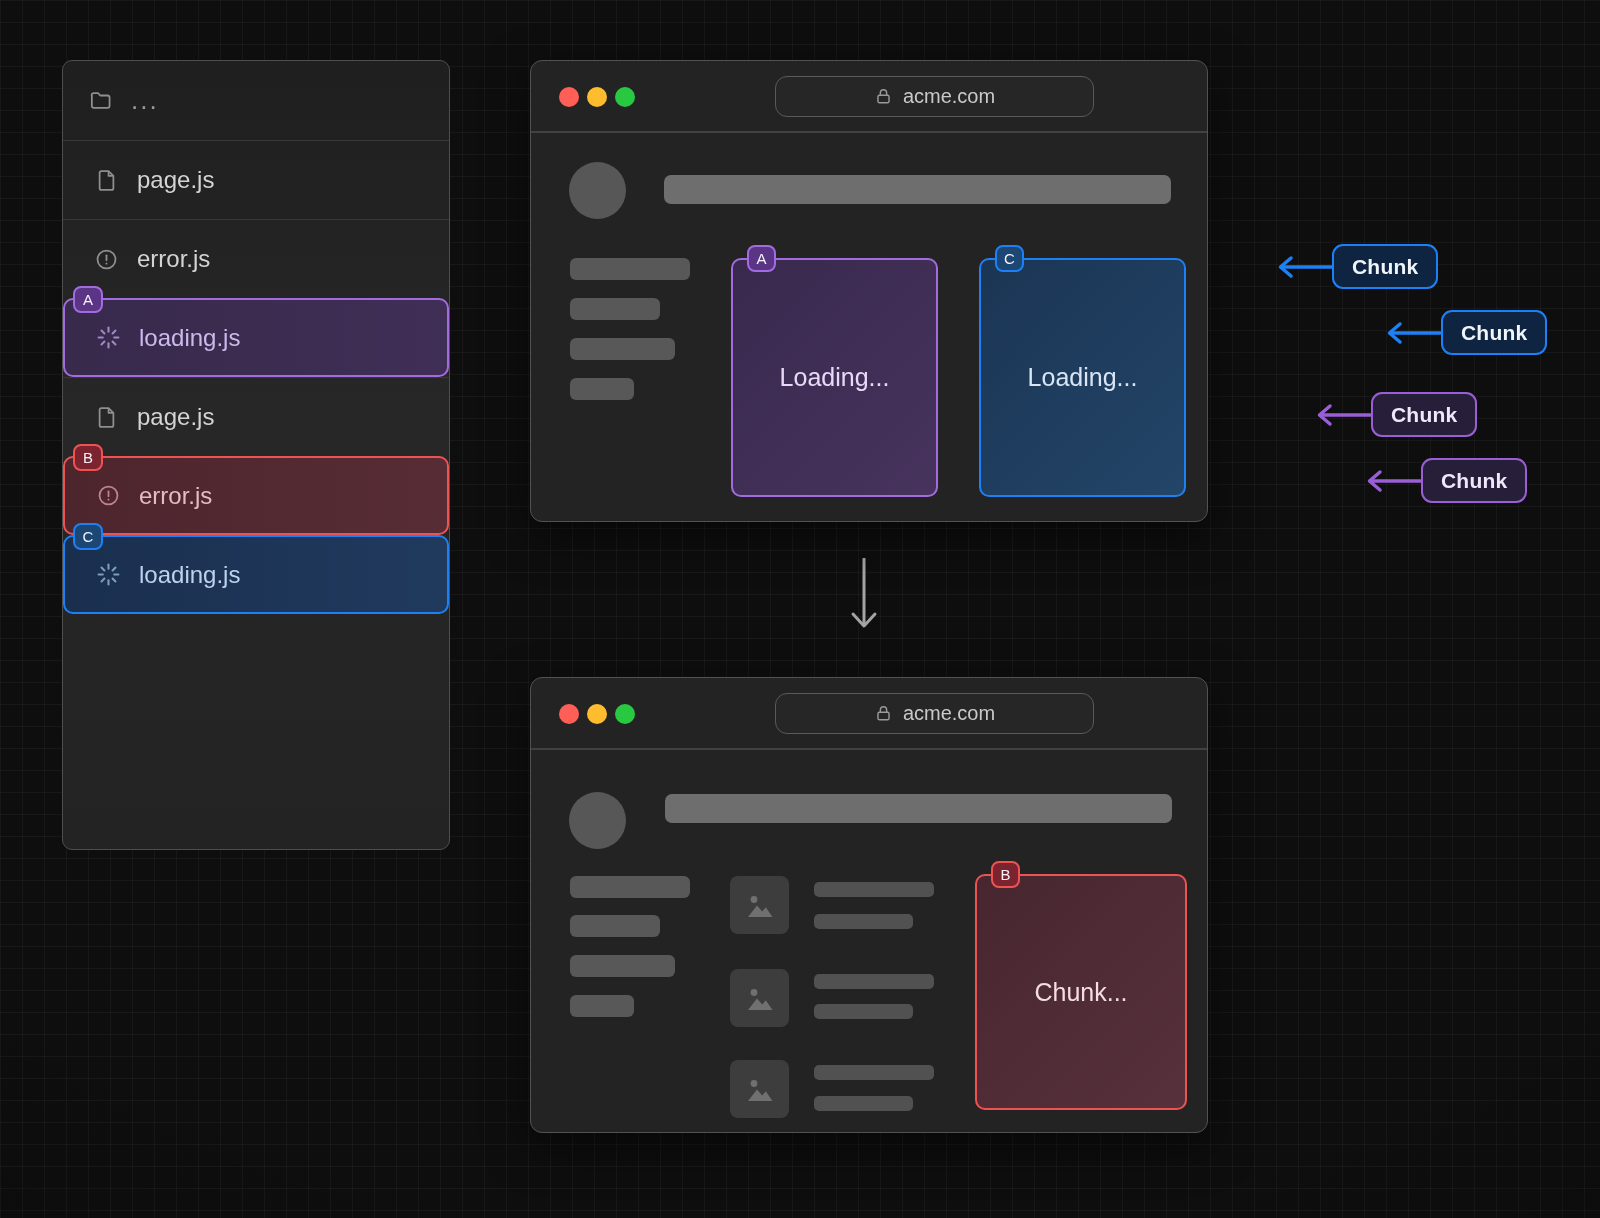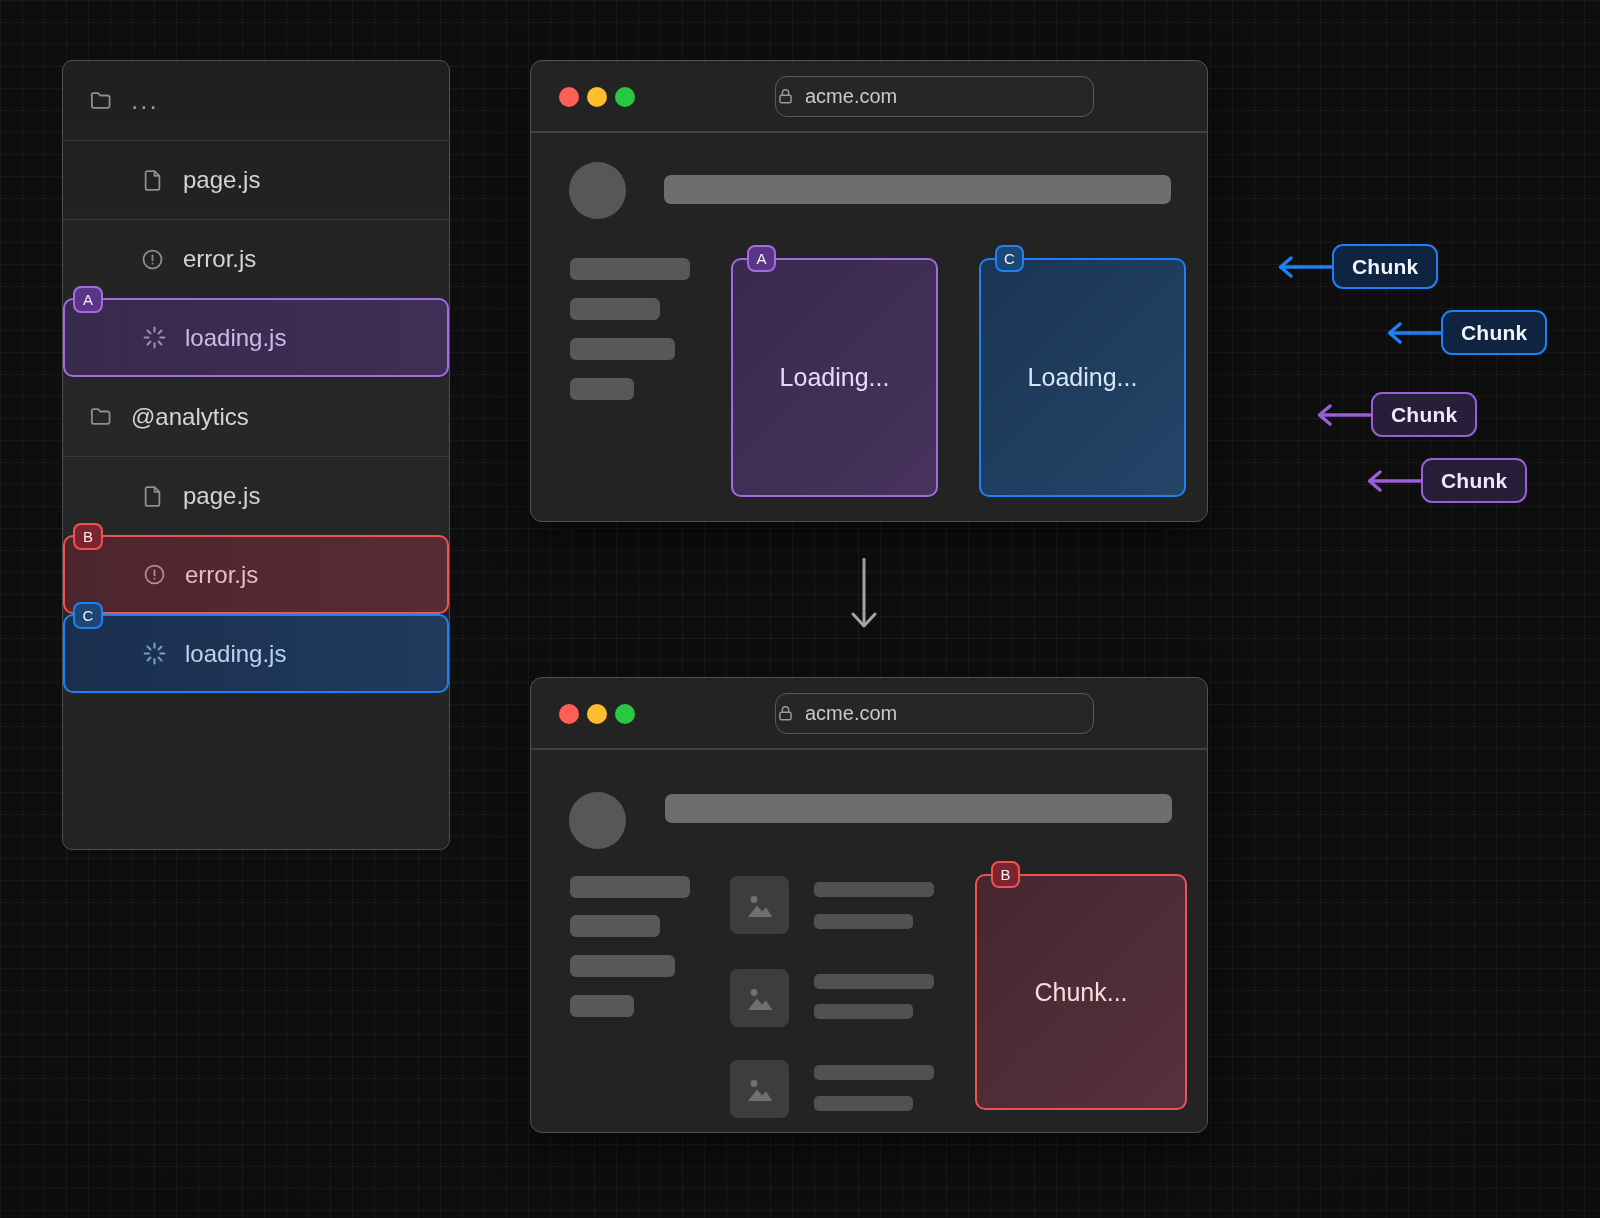--- a/index.html
+++ b/index.html
@@ -24,21 +24,21 @@
     border:1px solid #4e4e4e;border-radius:10px;box-sizing:border-box;
     background:linear-gradient(180deg,#1f1f1f 0%,#272727 45%,#232323 100%);
     z-index:3;
   }
   .row{
     position:relative;height:79px;display:flex;align-items:center;
     box-sizing:border-box;color:#d4d4d4;font-size:24px;
   }
   .row.sep{border-top:1px solid #383838;}
   .indent0{padding-left:24px;}
-  .indent1{padding-left:76px;}
+  .indent1{padding-left:30px;}
   .ticon{width:26px;height:26px;margin-right:18px;flex:0 0 auto;display:flex;align-items:center;justify-content:center;color:#8f8f8f;}
   .ticon svg{width:25px;height:25px;}
   .tlabel{white-space:nowrap;}
   .row-ellipsis .tlabel{color:#9a9a9a;letter-spacing:2px;font-size:26px;}
   .hl{border-radius:10px;border:2px solid;}
   .hl-purple{border-color:#a36be0;background:linear-gradient(90deg,#372a4b,#402e56);}
   .hl-purple .tlabel{color:#cdb9ea;}
   .hl-purple .ticon{color:#9d8abf;}
   .hl-red{border-color:#ee5352;background:linear-gradient(90deg,#4d252d,#572c35);}
   .hl-red .tlabel{color:#e7bcc0;}
@@ -65,21 +65,21 @@
     box-shadow:0 14px 44px rgba(0,0,0,0.5);z-index:2;
   }
   .win-top{left:530px;top:60px;height:462px;}
   .win-bottom{left:530px;top:677px;height:456px;}
   .titlebar{position:relative;height:70px;border-bottom:2px solid #414141;}
   .lights{position:absolute;left:28px;top:26px;display:flex;gap:8px;}
   .dot{width:20px;height:20px;border-radius:50%;}
   .urlbar{
     position:absolute;left:244px;top:15px;width:319px;height:41px;box-sizing:border-box;
     border:1px solid #5a5a5a;border-radius:12px;background:rgba(255,255,255,0.015);
-    display:flex;align-items:center;gap:10px;
+    display:flex;align-items:center;justify-content:center;gap:10px;
     color:#c9c9c9;font-size:20px;
   }
   .urlbar svg{width:19px;height:19px;color:#9a9a9a;}
   .avatar{position:absolute;width:57px;height:57px;border-radius:50%;background:#575757;}
   .hbar{position:absolute;height:29px;border-radius:7px;background:#6e6e6e;}
   .sbar{position:absolute;left:39px;height:22px;border-radius:6px;background:#585858;}
   .tline{position:absolute;height:15px;border-radius:5px;background:#515151;}
   .imgph{
     position:absolute;left:199px;width:59px;height:58px;border-radius:8px;background:#3d3d3d;
     display:flex;align-items:center;justify-content:center;color:#707070;
@@ -157,28 +157,20 @@
           <path d="M15.9 15.9l2.8 2.8"></path>
           <path d="M2.5 12h4"></path>
           <path d="M17.5 12h4"></path>
           <path d="M5.3 18.7l2.8-2.8"></path>
           <path d="M15.9 8.1l2.8-2.8"></path>
         </svg>
     </span>
     <span class="tlabel">loading.js</span>
   </div>
 
-  <div class="row indent0">
-    <span class="ticon">
-      <svg viewBox="0 0 24 24" fill="none" stroke="currentColor" stroke-width="1.7" stroke-linejoin="round">
-          <path d="M3.5 7a2 2 0 0 1 2-2h4.2l2 2.2h7a2 2 0 0 1 2 2V17a2 2 0 0 1-2 2h-13a2 2 0 0 1-2-2V7z"></path>
-        </svg>
-    </span>
-    <span class="tlabel">@analytics</span>
-  </div>
 
   <div class="row indent1 sep">
     <span class="ticon">
       <svg viewBox="0 0 24 24" fill="none" stroke="currentColor" stroke-width="1.7" stroke-linejoin="round">
           <path d="M14 3H7a1.6 1.6 0 0 0-1.6 1.6v14.8A1.6 1.6 0 0 0 7 21h10a1.6 1.6 0 0 0 1.6-1.6V7.6L14 3z"></path>
           <path d="M14 3v4.6h4.6"></path>
         </svg>
     </span>
     <span class="tlabel">page.js</span>
   </div>

